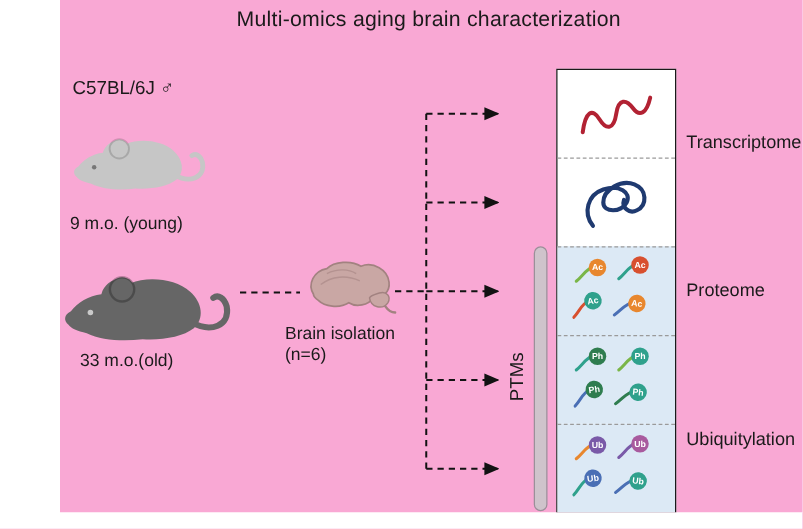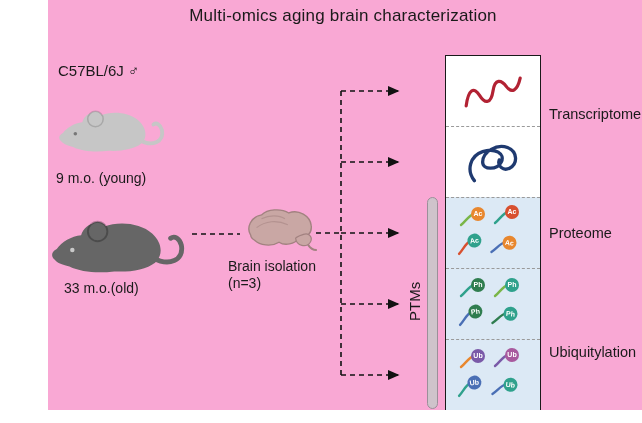--- a/index.html
+++ b/index.html
@@ -61,21 +61,21 @@
   <div class="abs cap old-label">33 m.o.(old)</div>
 
   <svg class="abs brain-svg" viewBox="0 0 80 52">
     <path d="M9,30 C4,22 9,11 20,9 C26,3 40,2 48,7 C58,3 70,10 71,20 C72,28 66,33 58,33 C54,39 44,41 38,37 C30,42 18,40 13,35 C10,33 9,31 9,30 Z" fill="#c9a7a4" stroke="#a28280" stroke-width="1.4"></path>
     <path d="M55,33 C56,41 66,43 70,37 C73,32 69,27 63,29 C60,30 56,31 55,33 Z" fill="#c9a7a4" stroke="#a28280" stroke-width="1.2"></path>
     <path d="M68,40 C70,43 73,45 76,45" fill="none" stroke="#a28280" stroke-width="2" stroke-linecap="round"></path>
     <path d="M20,13 C28,9 38,9 44,13 M15,22 C24,15 36,14 47,19" fill="none" stroke="#a28280" stroke-width="1.2" opacity="0.55"></path>
   </svg>
   <div class="abs cap brain-label">
     <div>Brain isolation</div>
-    <div>(n=3)</div>
+    <div>(n=6)</div>
   </div>
 
   <svg class="abs connectors">
     <defs>
       <marker id="ah" viewBox="0 0 8 7" refX="7" refY="3.5" markerWidth="7.5" markerHeight="7.5" orient="auto">
         <path d="M0,0 L8,3.5 L0,7 Z" fill="#121212"></path>
       </marker>
     </defs>
     <path class="dash" d="M144,234 H192"></path>
     <path class="dash" d="M268,233 H293"></path>

